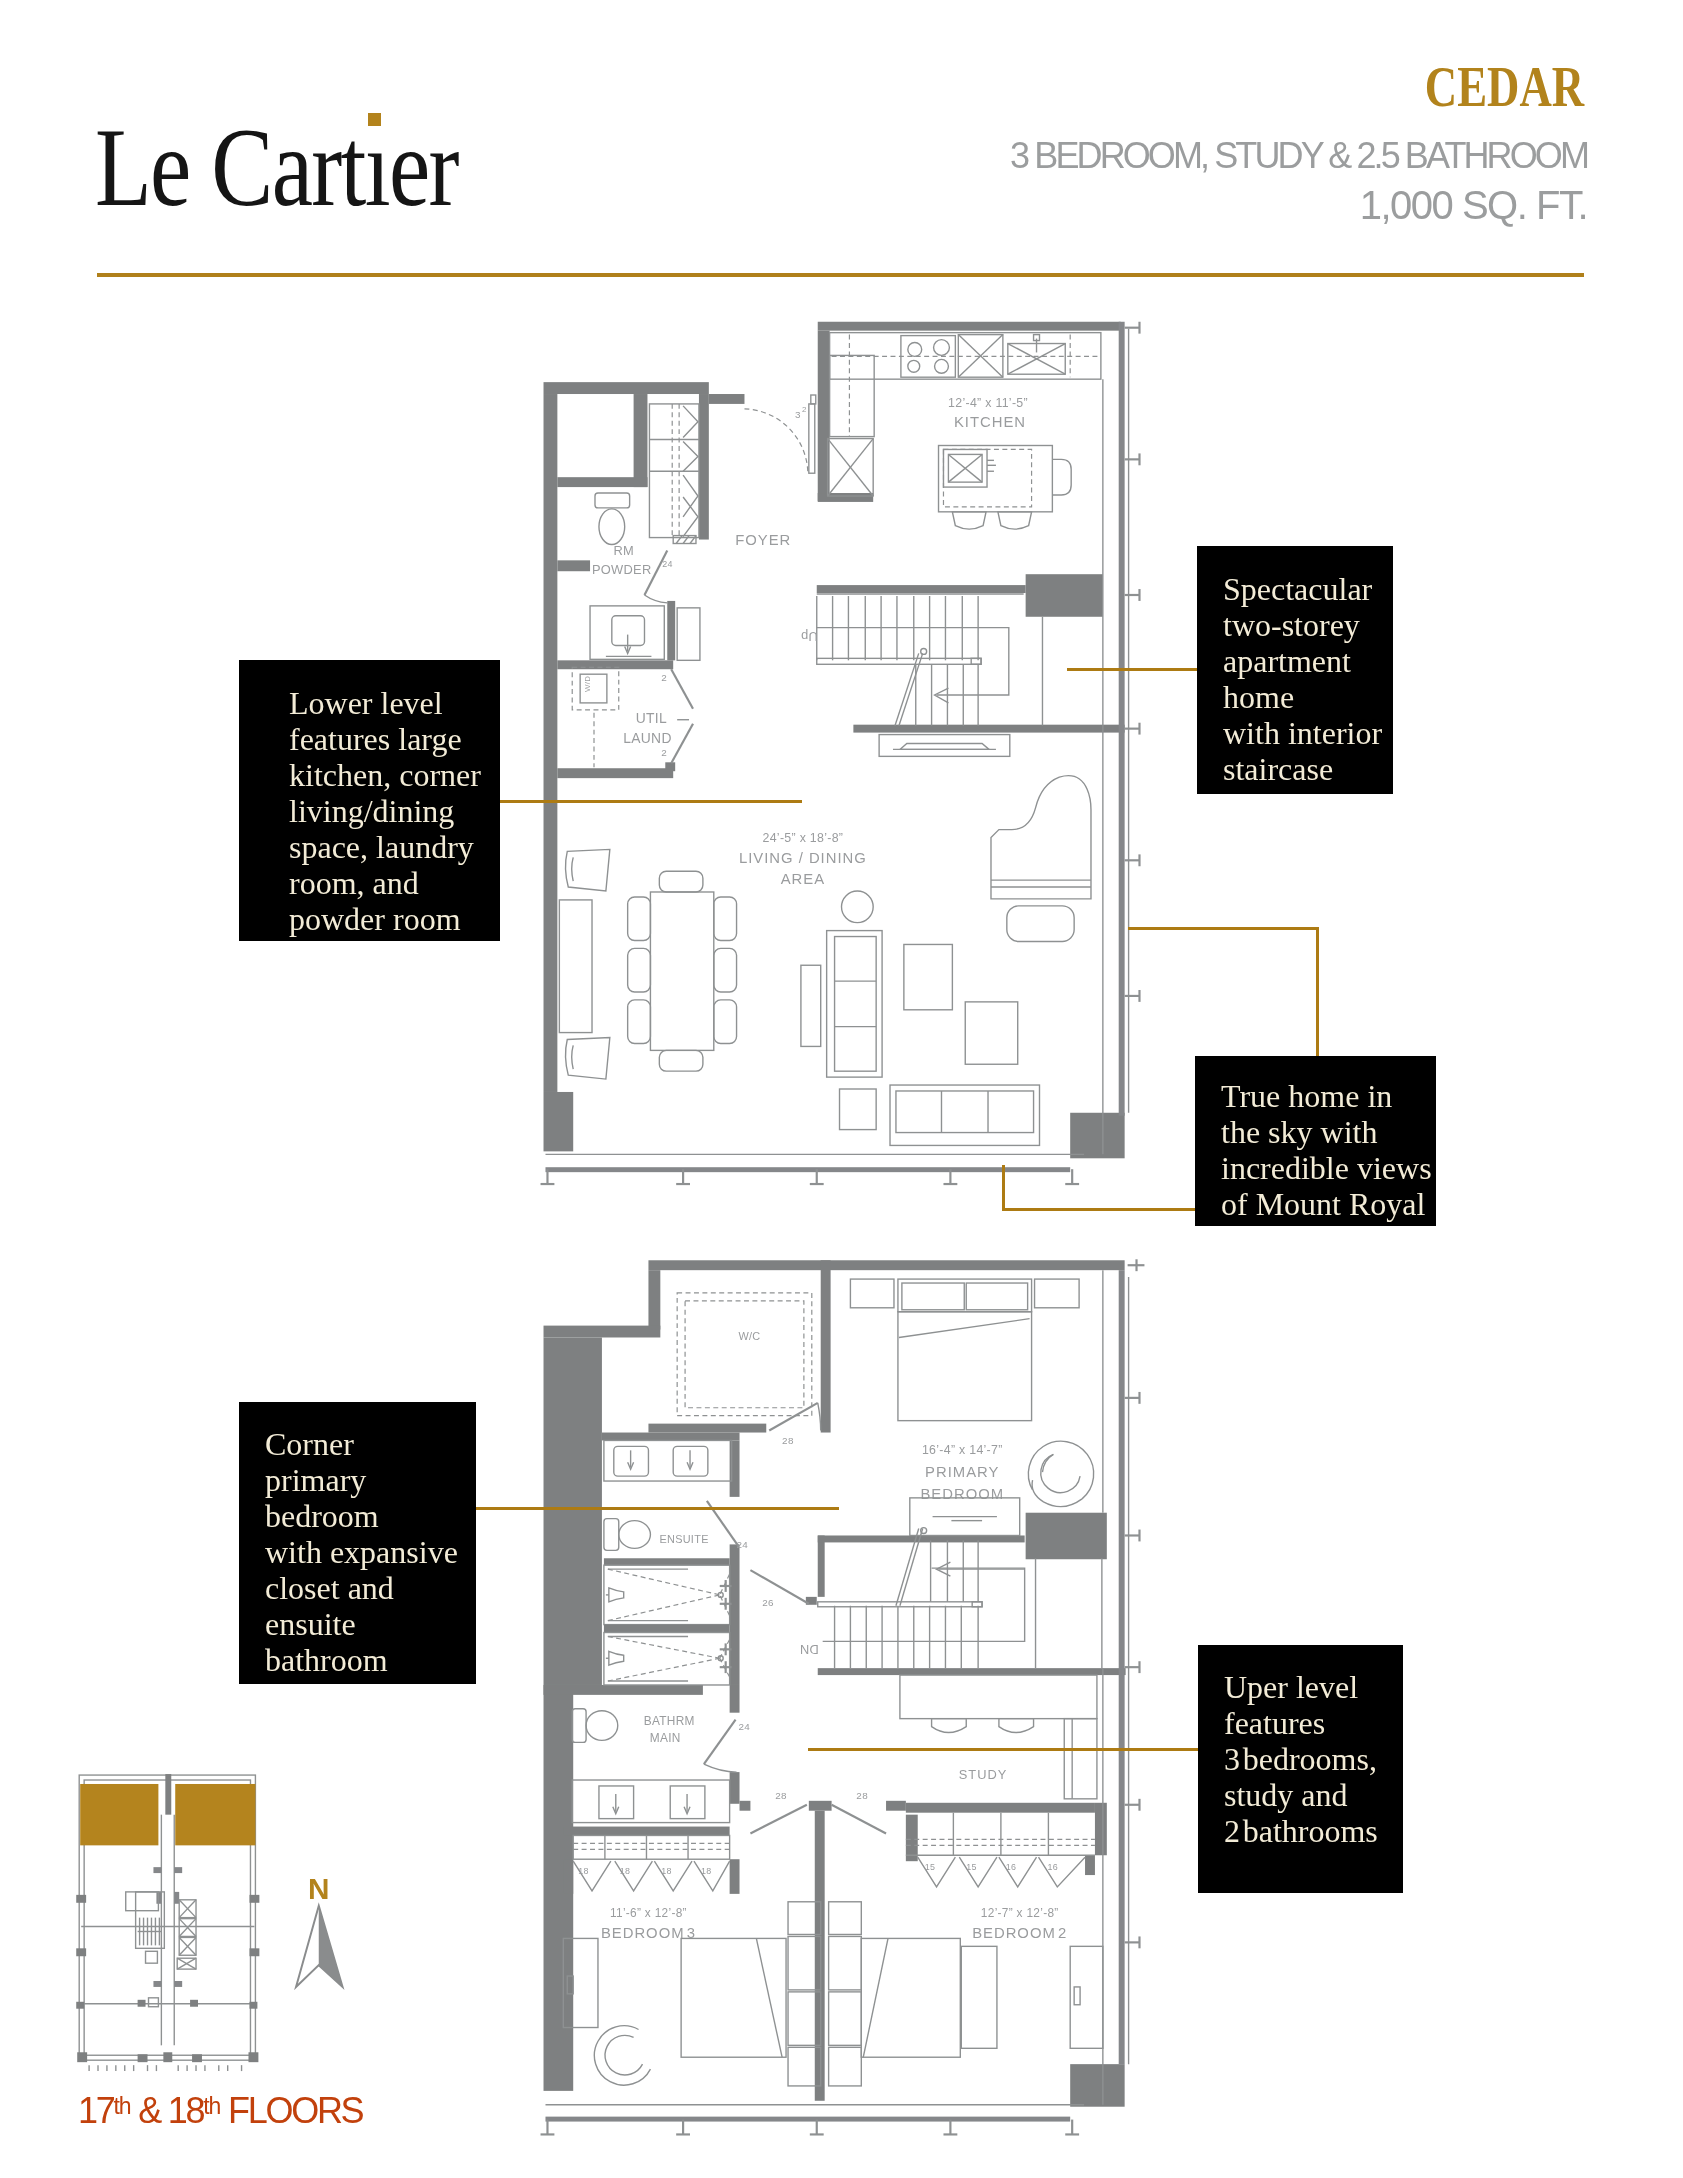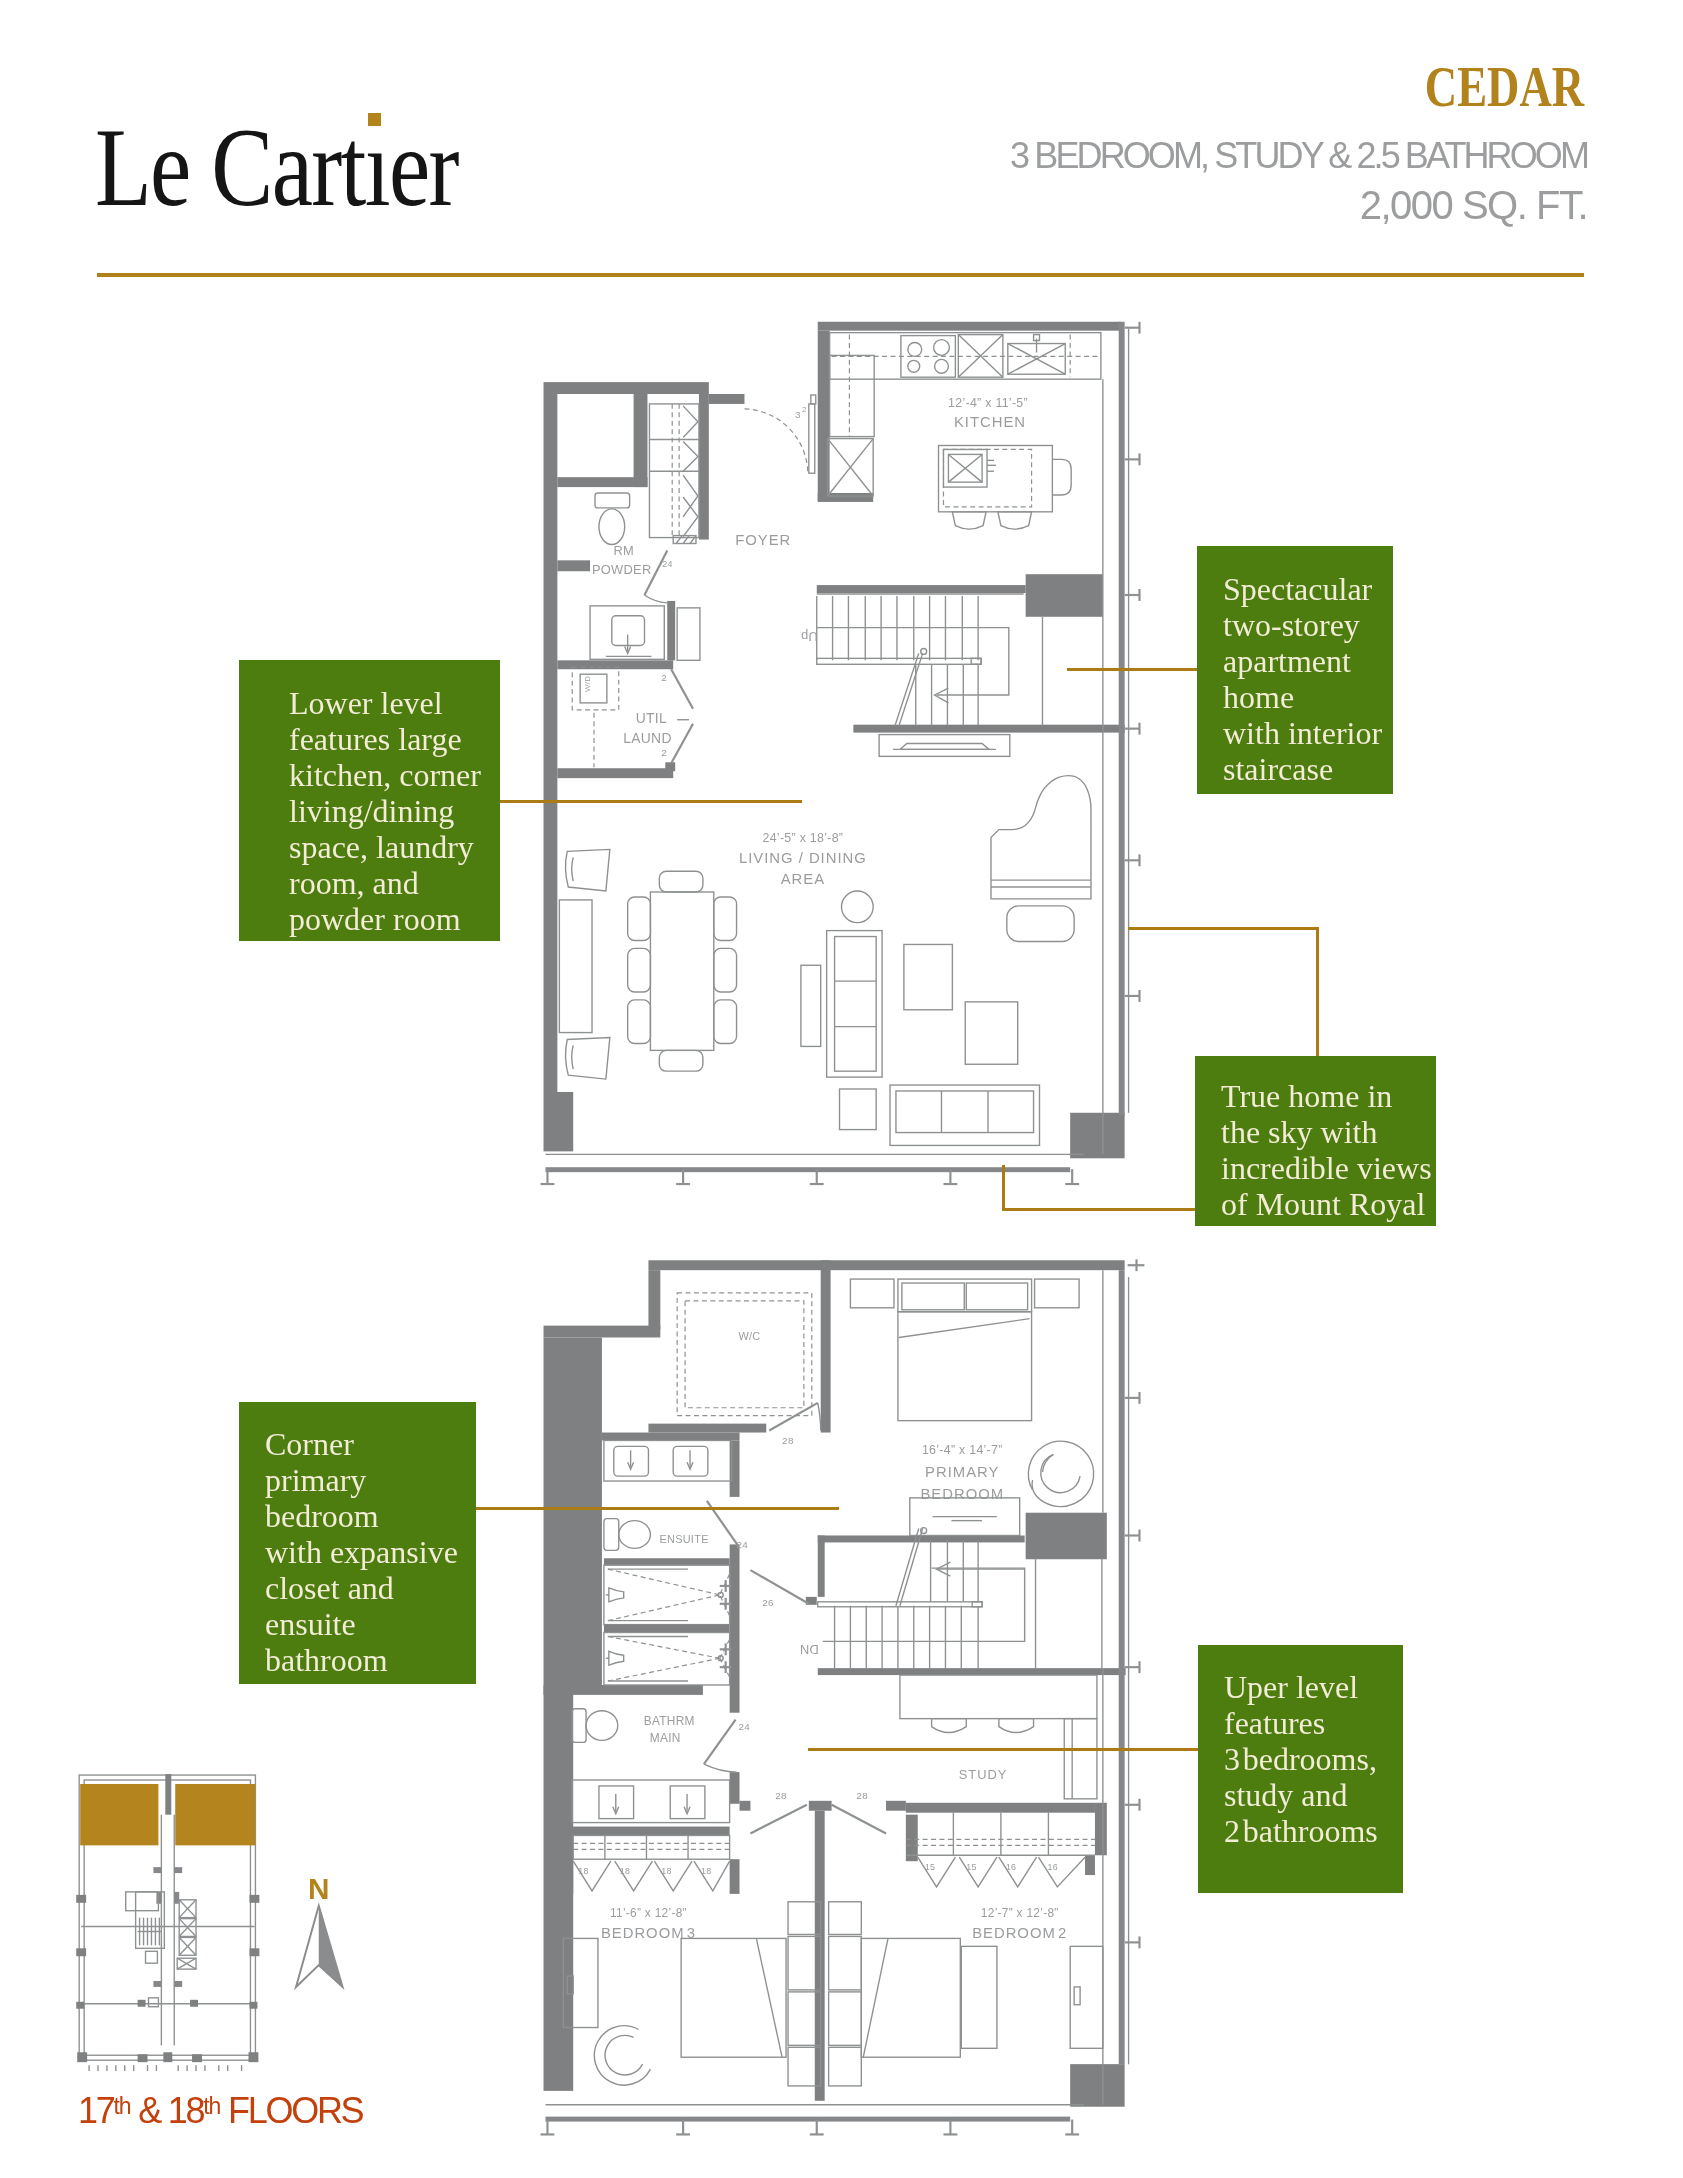--- a/index.html
+++ b/index.html
@@ -1,20 +1,20 @@
 <!DOCTYPE html>
 <html><head>
 <meta charset="utf-8">
 <style>
   html,body{margin:0;padding:0;}
   body{width:1683px;height:2178px;background:#ffffff;position:relative;overflow:hidden;
        font-family:"Liberation Sans",sans-serif;}
   .abs{position:absolute;}
   .gold{background:#b3831c;}
-  .gbox{position:absolute;background:#4d7c0f;color:#f3ecd7;
+  .gbox{position:absolute;background:#000000;color:#f3ecd7;
         font-family:"Liberation Serif",serif;font-size:32px;line-height:36px;white-space:nowrap;z-index:6;}
   .gline{position:absolute;background:#ad7b13;z-index:5;}
   .hdr-sub{position:absolute;color:#9b9d9e;letter-spacing:-2.9px;font-size:36px;}
 </style>
 </head>
 <body>
 
 <div class="abs" id="logo" style="left:95px;top:91px;width:495px;height:109px;margin-top:20px;">
   <div style="font-family:'Liberation Serif',serif;font-size:112px;line-height:1;color:#151515;
               transform:scaleX(0.83);transform-origin:left top;white-space:nowrap;letter-spacing:-2px;">Le Cartıer</div>
@@ -22,21 +22,21 @@
 
 <div class="abs gold" id="logodot" style="left:368px;top:113px;width:13px;height:13px;"></div>
 
 <div class="abs" id="cedar" style="left:1228px;top:55px;width:356px;text-align:right;">
   <span style="font-family:'Liberation Serif',serif;font-weight:bold;font-size:56px;color:#b2831c;
                display:inline-block;transform:scaleX(0.80);transform-origin:right top;letter-spacing:0px;">CEDAR</span>
 </div>
 
 <div class="hdr-sub" id="sub1" style="right:96px;top:135px;white-space:nowrap;">3 BEDROOM, STUDY &amp; 2.5 BATHROOM</div>
 
-<div class="hdr-sub" id="sub2" style="right:96px;top:183px;font-size:40px;letter-spacing:-1.5px;white-space:nowrap;">2,000 SQ. FT.</div>
+<div class="hdr-sub" id="sub2" style="right:96px;top:183px;font-size:40px;letter-spacing:-1.5px;white-space:nowrap;">1,000 SQ. FT.</div>
 
 <div class="abs" style="left:97px;top:273px;width:1487px;height:4px;background:#b0801a;"></div>
 
 <div class="gbox" id="box1" style="left:239px;top:660px;width:237px;height:281px;padding-left:24px;">
   <div style="padding:25px 0 0 26px;">Lower level<br>features large<br>kitchen, corner<br>living/dining<br>space, laundry<br>room, and<br>powder room</div>
 </div>
 
 <div class="gline" style="left:473px;top:800px;width:329px;height:3px;"></div>
 
 <div class="gbox" id="box2" style="left:1197px;top:546px;width:196px;height:248px;">

